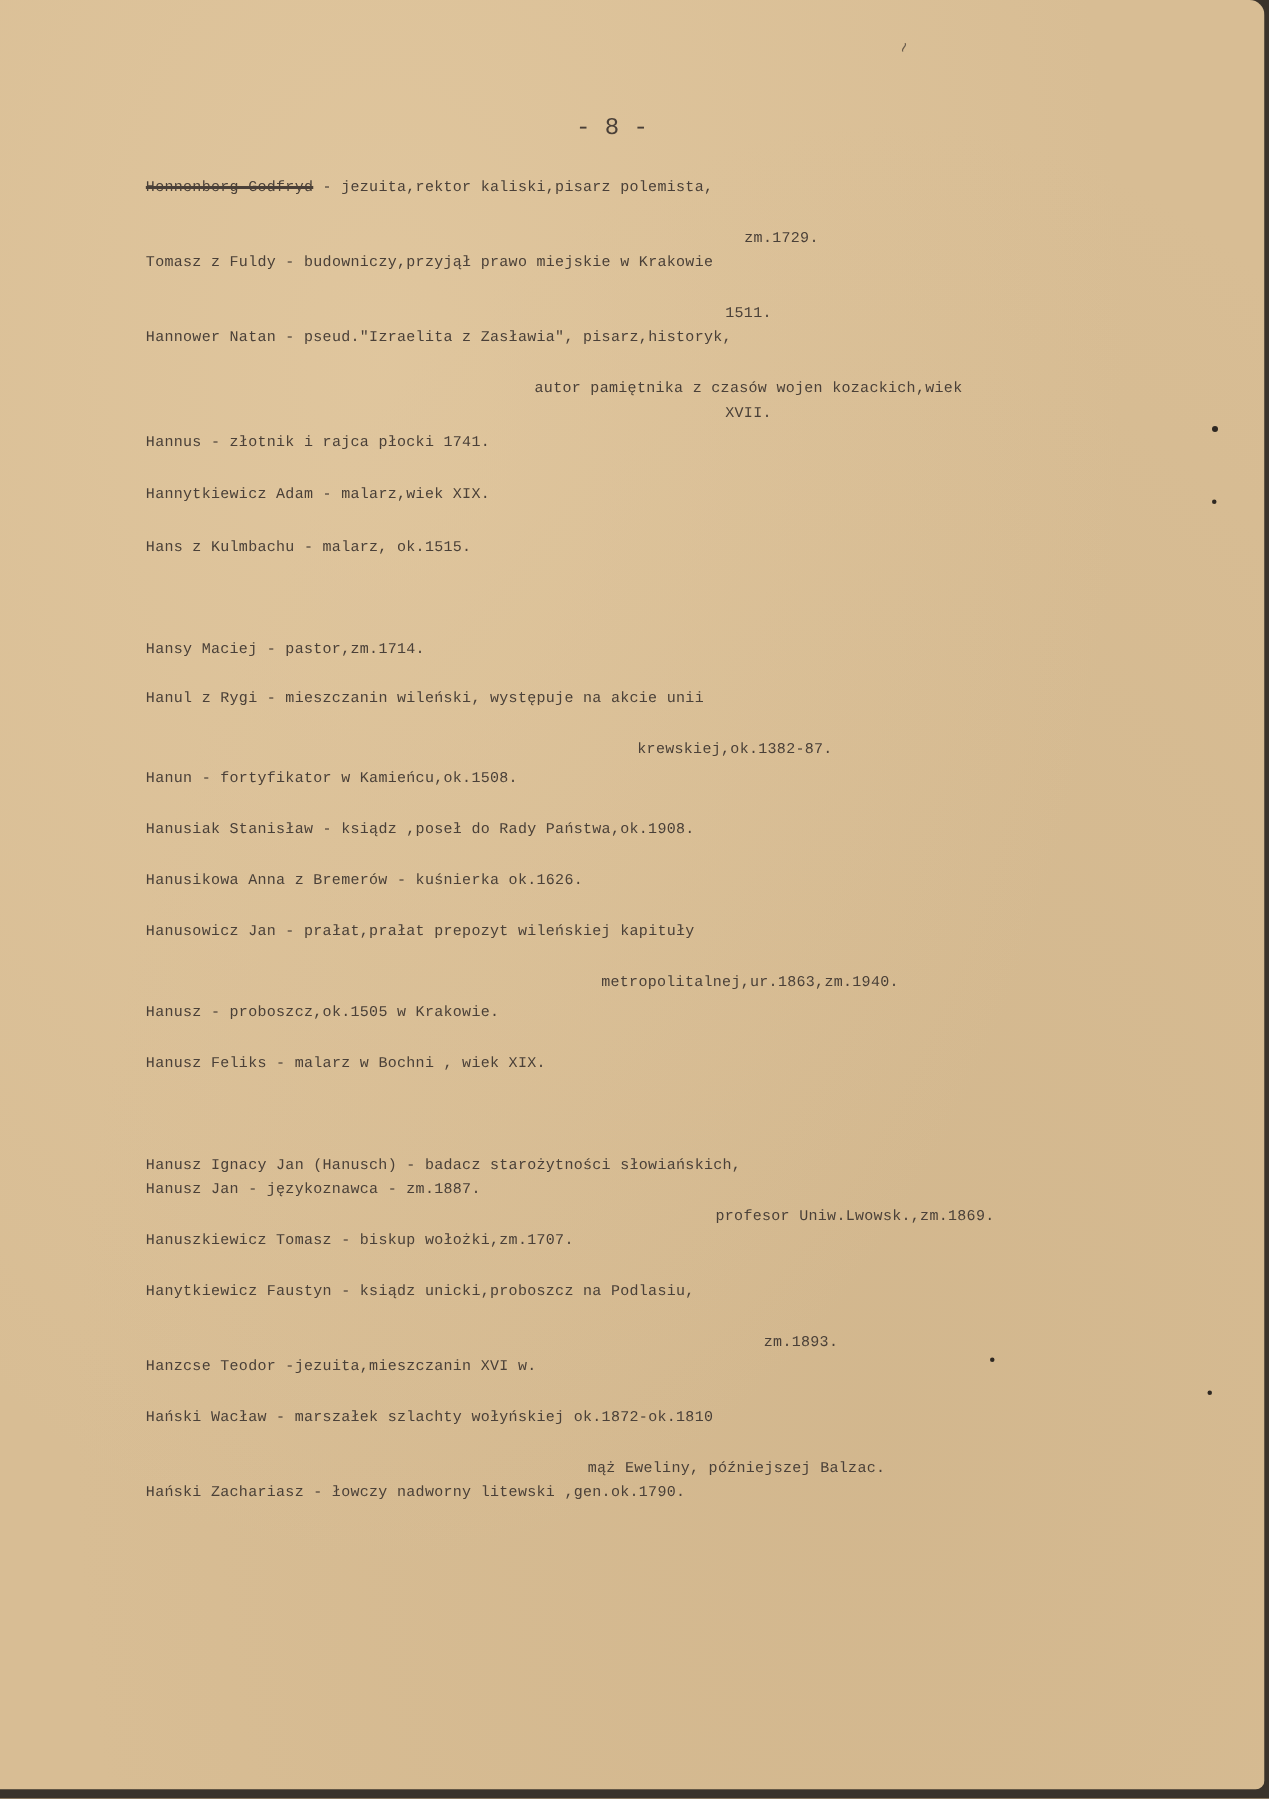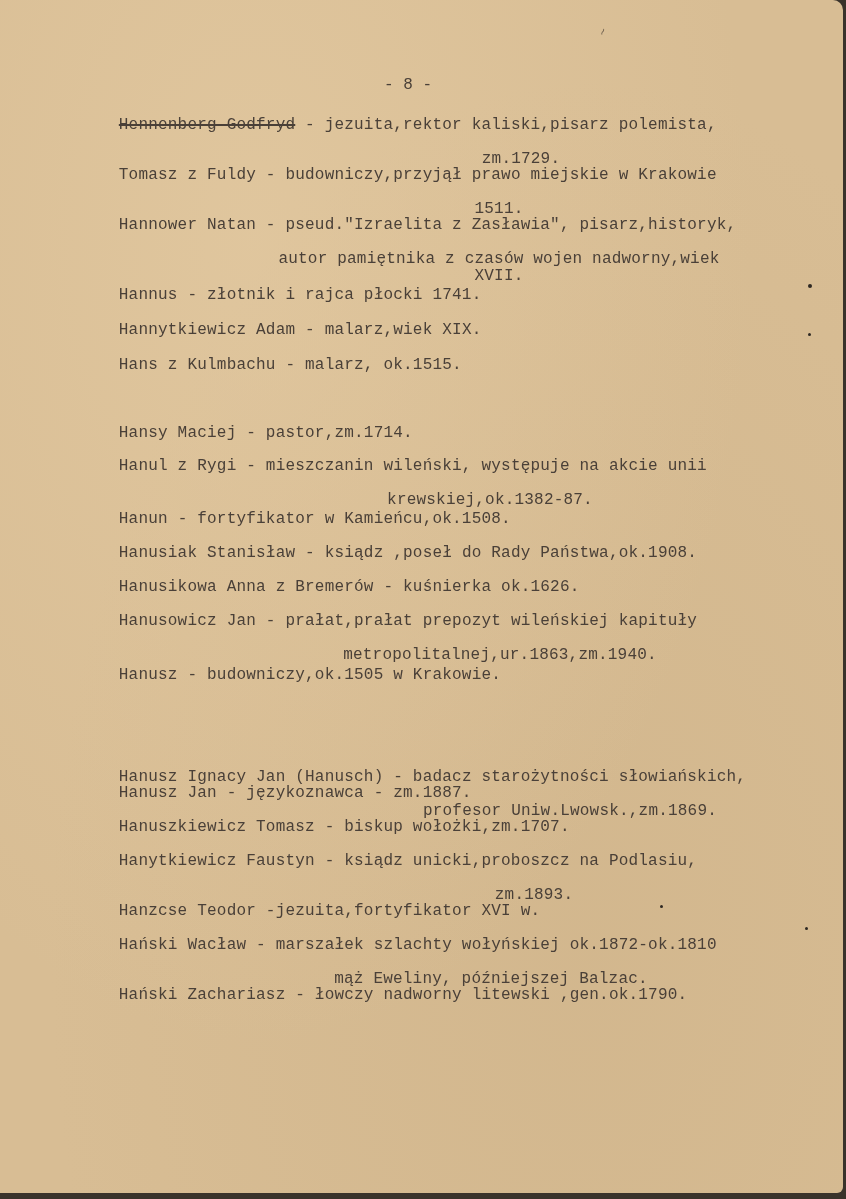--- a/index.html
+++ b/index.html
@@ -14,21 +14,21 @@
       background: #d8bd94;
       background-image:
         radial-gradient(ellipse at 30% 20%, rgba(230,205,165,0.55), rgba(0,0,0,0) 60%),
         radial-gradient(ellipse at 70% 80%, rgba(200,172,130,0.35), rgba(0,0,0,0) 65%);
       border-top-right-radius: 10px;
       border-bottom-right-radius: 6px;
     }
     .text {
       font-family: "Liberation Mono", "DejaVu Sans Mono", monospace;
       color: #4a4038;
-      font-size: 16px;
+      font-size: 10px;
       letter-spacing: 0.2px;
       position: absolute;
     }
     .page-number {
       position: absolute; left: 384px; top: 76px;
       font-family: "Liberation Mono", monospace;
       color: #4a4038; font-size: 16px;
     }
     .entry {
       position: absolute; left: 60px; width: 700px;
@@ -55,21 +55,21 @@
       <span class="cont" style="padding-left:222px">zm.1729.</span>
     </div>
 
     <div class="entry" style="top:150px">
       <span>Tomasz z Fuldy</span><span> - budowniczy,przyjął prawo miejskie w Krakowie</span>
       <span class="cont" style="padding-left:178px">1511.</span>
     </div>
 
     <div class="entry" style="top:200px">
       <span>Hannower Natan</span><span> - pseud."Izraelita z Zasławia", pisarz,historyk,</span>
-      <span class="cont" style="padding-left:178px;white-space:pre-line">autor pamiętnika z czasów wojen nadworny,wiek
+      <span class="cont" style="padding-left:178px;white-space:pre-line">autor pamiętnika z czasów wojen kozackich,wiek
 XVII.</span>
     </div>
 
     <div class="entry" style="top:270px">
       <span>Hannus</span><span> - złotnik i rajca płocki 1741.</span>
     </div>
 
     <div class="entry" style="top:305px">
       <span>Hannytkiewicz Adam</span><span> - malarz,wiek XIX.</span>
     </div>
@@ -99,44 +99,47 @@
     <div class="entry" style="top:562px">
       <span>Hanusikowa Anna z Bremerów</span><span> - kuśnierka ok.1626.</span>
     </div>
 
     <div class="entry" style="top:596px">
       <span>Hanusowicz Jan</span><span> - prałat,prałat prepozyt wileńskiej kapituły</span>
       <span class="cont" style="padding-left:180px">metropolitalnej,ur.1863,zm.1940.</span>
     </div>
 
     <div class="entry" style="top:650px">
-      <span>Hanusz</span><span> - budowniczy,ok.1505 w Krakowie.</span>
+      <span>Hanusz</span><span> - proboszcz,ok.1505 w Krakowie.</span>
     </div>
 
+    <div class="entry" style="top:684px">
+      <span>Hanusz Feliks</span><span> - malarz w Bochni , wiek XIX.</span>
+    </div>
 
     <div class="entry" style="top:752px">
       <span>Hanusz Ignacy Jan (Hanusch)</span><span> - badacz starożytności słowiańskich,</span>
       <span class="cont" style="padding-left:320px">profesor Uniw.Lwowsk.,zm.1869.</span>
     </div>
 
     <div class="entry" style="top:768px">
       <span>Hanusz Jan</span><span> - językoznawca - zm.1887.</span>
     </div>
 
     <div class="entry" style="top:802px">
       <span>Hanuszkiewicz Tomasz</span><span> - biskup wołożki,zm.1707.</span>
     </div>
 
     <div class="entry" style="top:836px">
       <span>Hanytkiewicz Faustyn</span><span> - ksiądz unicki,proboszcz na Podlasiu,</span>
       <span class="cont" style="padding-left:248px">zm.1893.</span>
     </div>
 
     <div class="entry" style="top:886px">
-      <span>Hanzcse Teodor</span><span> -jezuita,fortyfikator XVI w.</span>
+      <span>Hanzcse Teodor</span><span> -jezuita,mieszczanin XVI w.</span>
     </div>
 
     <div class="entry" style="top:920px">
       <span>Hański Wacław</span><span> - marszałek szlachty wołyńskiej ok.1872-ok.1810</span>
       <span class="cont" style="padding-left:162px">mąż Eweliny, późniejszej Balzac.</span>
     </div>
 
     <div class="entry" style="top:970px">
       <span>Hański Zachariasz</span><span> - łowczy nadworny litewski ,gen.ok.1790.</span>
     </div>

